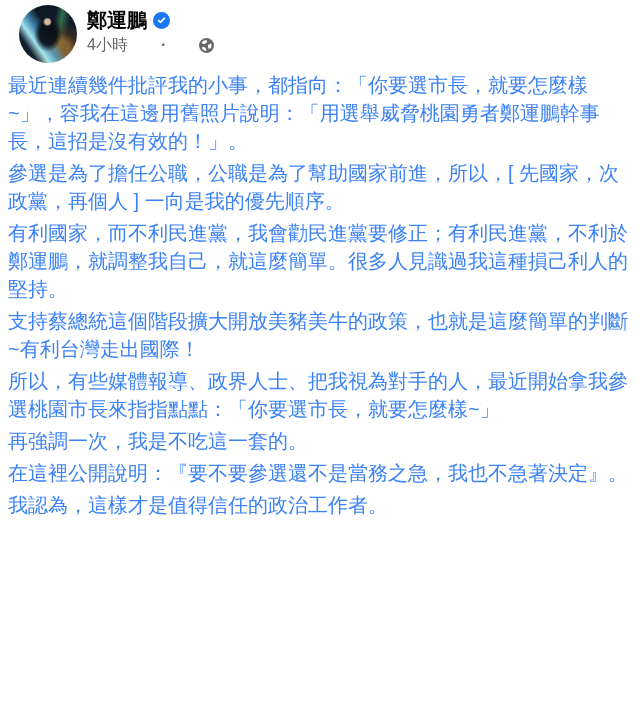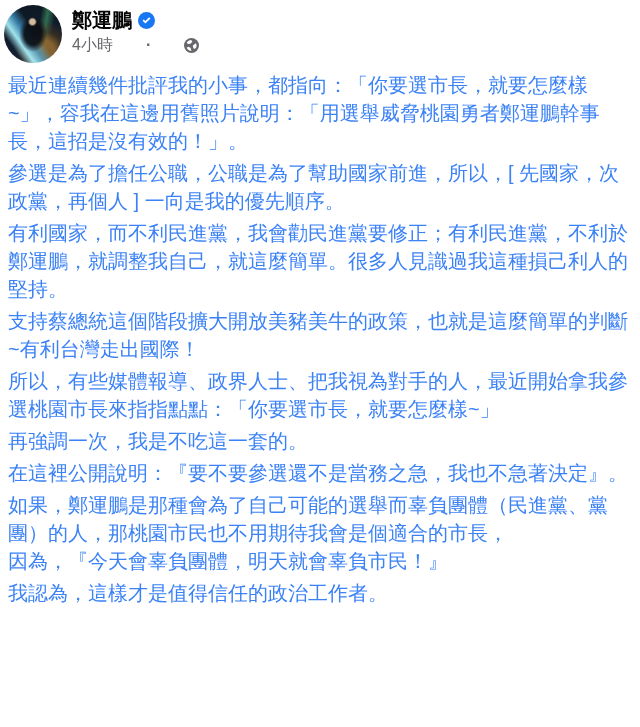--- a/index.html
+++ b/index.html
@@ -12,21 +12,21 @@
     font-family: "Liberation Sans", "DejaVu Sans", sans-serif;
   }
   .post {
     width: 640px;
     min-height: 727px;
     background: #ffffff;
   }
   .post-header {
     display: flex;
     align-items: flex-start;
-    padding: 5px 8px 0 4px;
+    padding: 5px 8px 0 19px;
   }
   .avatar {
     width: 58px;
     height: 58px;
     flex: 0 0 58px;
     border-radius: 50%;
     cursor: pointer;
     overflow: hidden;
     background:
       radial-gradient(circle at 49% 29%, rgba(224,194,164,0.95) 0 5%, rgba(0,0,0,0) 9%),
@@ -128,19 +128,16 @@
 政黨，再個人 ] 一向是我的優先順序。</p>
     <p>有利國家，而不利民進黨，我會勸民進黨要修正；有利民進黨，不利於
 鄭運鵬，就調整我自己，就這麼簡單。很多人見識過我這種損己利人的
 堅持。</p>
     <p>支持蔡總統這個階段擴大開放美豬美牛的政策，也就是這麼簡單的判斷
 ~有利台灣走出國際！</p>
     <p>所以，有些媒體報導、政界人士、把我視為對手的人，最近開始拿我參
 選桃園市長來指指點點：「你要選市長，就要怎麼樣~」</p>
     <p>再強調一次，我是不吃這一套的。</p>
     <p>在這裡公開說明：『要不要參選還不是當務之急，我也不急著決定』。</p>
-    <p>如果，鄭運鵬是那種會為了自己可能的選舉而辜負團體（民進黨、黨
-團）的人，那桃園市民也不用期待我會是個適合的市長，
-因為，『今天會辜負團體，明天就會辜負市民！』</p>
     <p>我認為，這樣才是值得信任的政治工作者。</p>
   </div>
 
 </div>
 
 </body></html>

